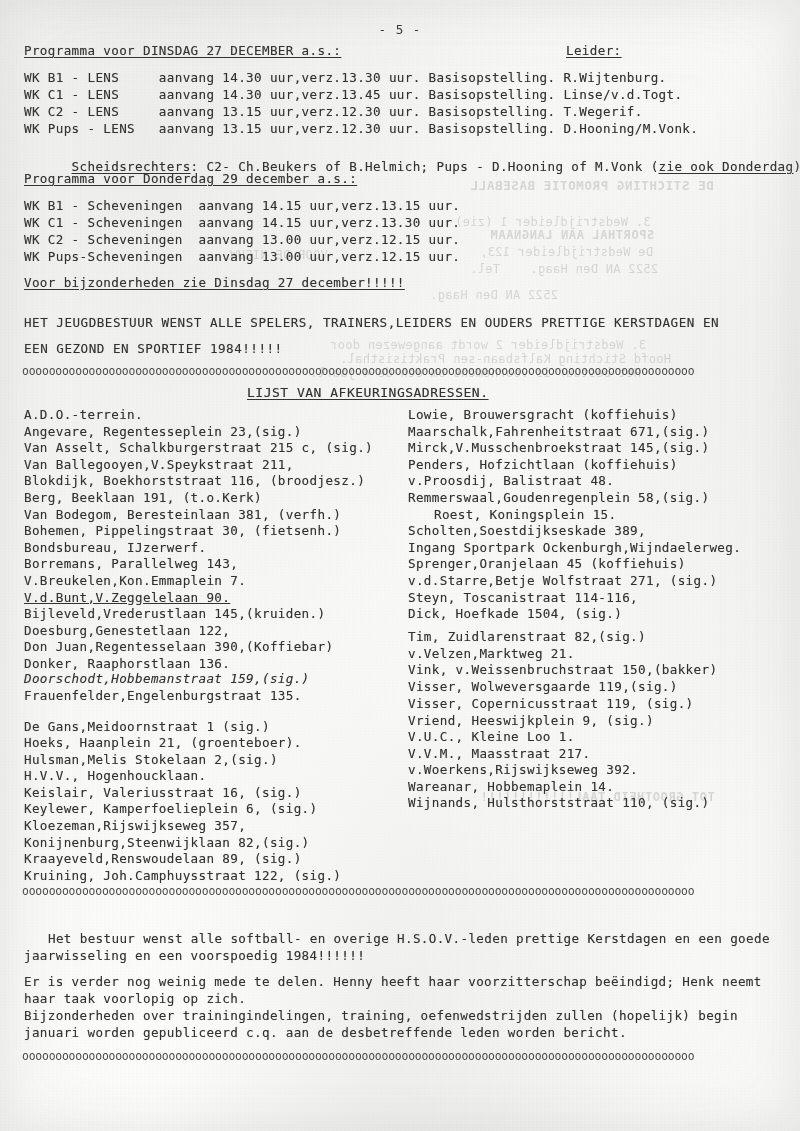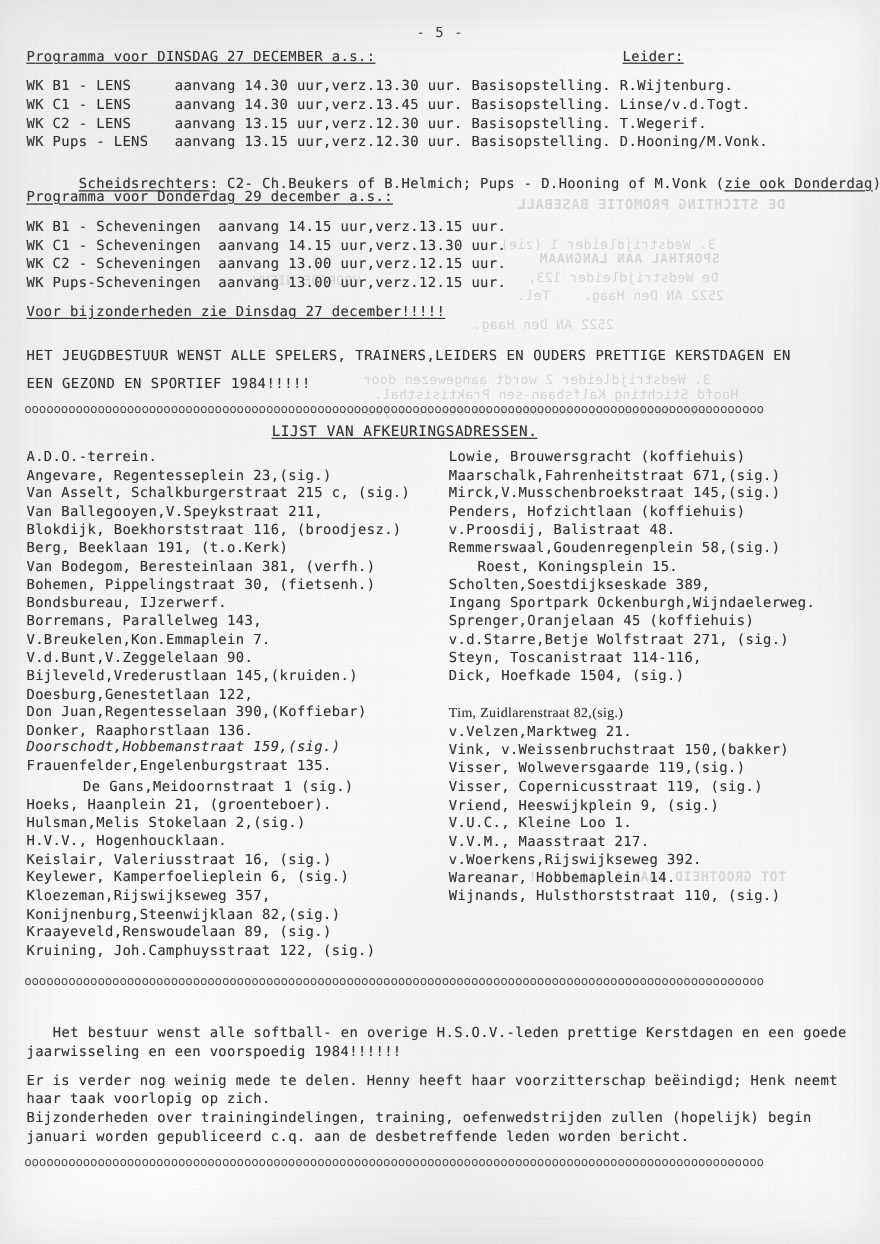--- a/index.html
+++ b/index.html
@@ -148,28 +148,28 @@
       <div class="ln" style="margin-top:2.6px;">Angevare, Regentesseplein 23,(sig.)</div>
       <div class="ln" style="margin-top:2.6px;">Van Asselt, Schalkburgerstraat 215 c, (sig.)</div>
       <div class="ln" style="margin-top:2.6px;">Van Ballegooyen,V.Speykstraat 211,</div>
       <div class="ln" style="margin-top:2.6px;">Blokdijk, Boekhorststraat 116, (broodjesz.)</div>
       <div class="ln" style="margin-top:2.6px;">Berg, Beeklaan 191, (t.o.Kerk)</div>
       <div class="ln" style="margin-top:2.6px;">Van Bodegom, Beresteinlaan 381, (verfh.)</div>
       <div class="ln" style="margin-top:2.6px;">Bohemen, Pippelingstraat 30, (fietsenh.)</div>
       <div class="ln" style="margin-top:2.6px;">Bondsbureau, IJzerwerf.</div>
       <div class="ln" style="margin-top:2.6px;">Borremans, Parallelweg 143,</div>
       <div class="ln" style="margin-top:2.6px;">V.Breukelen,Kon.Emmaplein 7.</div>
-      <div class="ln" style="margin-top:2.6px;">V.d.Bunt,V.Zeggelelaan 90.</div>
+      <div class="ln" style="margin-top:2.6px;text-decoration:underline;">V.d.Bunt,V.Zeggelelaan 90.</div>
       <div class="ln" style="margin-top:2.6px;">Bijleveld,Vrederustlaan 145,(kruiden.)</div>
       <div class="ln" style="margin-top:2.6px;">Doesburg,Genestetlaan 122,</div>
       <div class="ln" style="margin-top:2.6px;">Don Juan,Regentesselaan 390,(Koffiebar)</div>
       <div class="ln" style="margin-top:2.6px;">Donker, Raaphorstlaan 136.</div>
       <div class="ln" style="margin-top:1px;font-style:italic;">Doorschodt,Hobbemanstraat 159,(sig.)</div>
       <div class="ln" style="margin-top:2.6px;">Frauenfelder,Engelenburgstraat 135.</div>
-      <div class="ln" style="margin-top:5px;text-align:center;">De Gans,Meidoornstraat 1 (sig.)</div>
+      <div class="ln" style="margin-top:17px;">De Gans,Meidoornstraat 1 (sig.)</div>
       <div class="ln" style="margin-top:2.6px;">Hoeks, Haanplein 21, (groenteboer).</div>
       <div class="ln" style="margin-top:2.6px;">Hulsman,Melis Stokelaan 2,(sig.)</div>
       <div class="ln" style="margin-top:2.6px;">H.V.V., Hogenhoucklaan.</div>
       <div class="ln" style="margin-top:2.6px;">Keislair, Valeriusstraat 16, (sig.)</div>
       <div class="ln" style="margin-top:2.6px;">Keylewer, Kamperfoelieplein 6, (sig.)</div>
       <div class="ln" style="margin-top:2.6px;">Kloezeman,Rijswijkseweg 357,</div>
       <div class="ln" style="margin-top:2.6px;">Konijnenburg,Steenwijklaan 82,(sig.)</div>
       <div class="ln" style="margin-top:2.6px;">Kraayeveld,Renswoudelaan 89, (sig.)</div>
       <div class="ln" style="margin-top:2.6px;">Kruining, Joh.Camphuysstraat 122, (sig.)</div>
     </div>
@@ -181,21 +181,21 @@
       <div class="ln" style="margin-top:2.6px;">Penders, Hofzichtlaan (koffiehuis)</div>
       <div class="ln" style="margin-top:2.6px;">v.Proosdij, Balistraat 48.</div>
       <div class="ln" style="margin-top:2.6px;">Remmerswaal,Goudenregenplein 58,(sig.)</div>
       <div class="ln" style="margin-top:2.6px;padding-left:26px;">Roest, Koningsplein 15.</div>
       <div class="ln" style="margin-top:2.6px;">Scholten,Soestdijkseskade 389,</div>
       <div class="ln" style="margin-top:2.6px;">Ingang Sportpark Ockenburgh,Wijndaelerweg.</div>
       <div class="ln" style="margin-top:2.6px;">Sprenger,Oranjelaan 45 (koffiehuis)</div>
       <div class="ln" style="margin-top:2.6px;">v.d.Starre,Betje Wolfstraat 271, (sig.)</div>
       <div class="ln" style="margin-top:2.6px;">Steyn, Toscanistraat 114-116,</div>
       <div class="ln" style="margin-top:2.6px;">Dick, Hoefkade 1504, (sig.)</div>
-      <div class="ln" style="margin-top:20px;font-family:Liberation Serif, serif;">Tim, Zuidlarenstraat 82,(sig.)</div>
+      <div class="ln" style="margin-top:9px;">Tim, Zuidlarenstraat 82,(sig.)</div>
       <div class="ln" style="margin-top:2.6px;">v.Velzen,Marktweg 21.</div>
       <div class="ln" style="margin-top:2.6px;">Vink, v.Weissenbruchstraat 150,(bakker)</div>
       <div class="ln" style="margin-top:2.6px;">Visser, Wolweversgaarde 119,(sig.)</div>
       <div class="ln" style="margin-top:3px;">Visser, Copernicusstraat 119, (sig.)</div>
       <div class="ln" style="margin-top:2.6px;">Vriend, Heeswijkplein 9, (sig.)</div>
       <div class="ln" style="margin-top:2.6px;">V.U.C., Kleine Loo 1.</div>
       <div class="ln" style="margin-top:2.6px;">V.V.M., Maasstraat 217.</div>
       <div class="ln" style="margin-top:2.6px;">v.Woerkens,Rijswijkseweg 392.</div>
       <div class="ln" style="margin-top:2.6px;">Wareanar, Hobbemaplein 14.</div>
       <div class="ln" style="margin-top:2.6px;">Wijnands, Hulsthorststraat 110, (sig.)</div>

